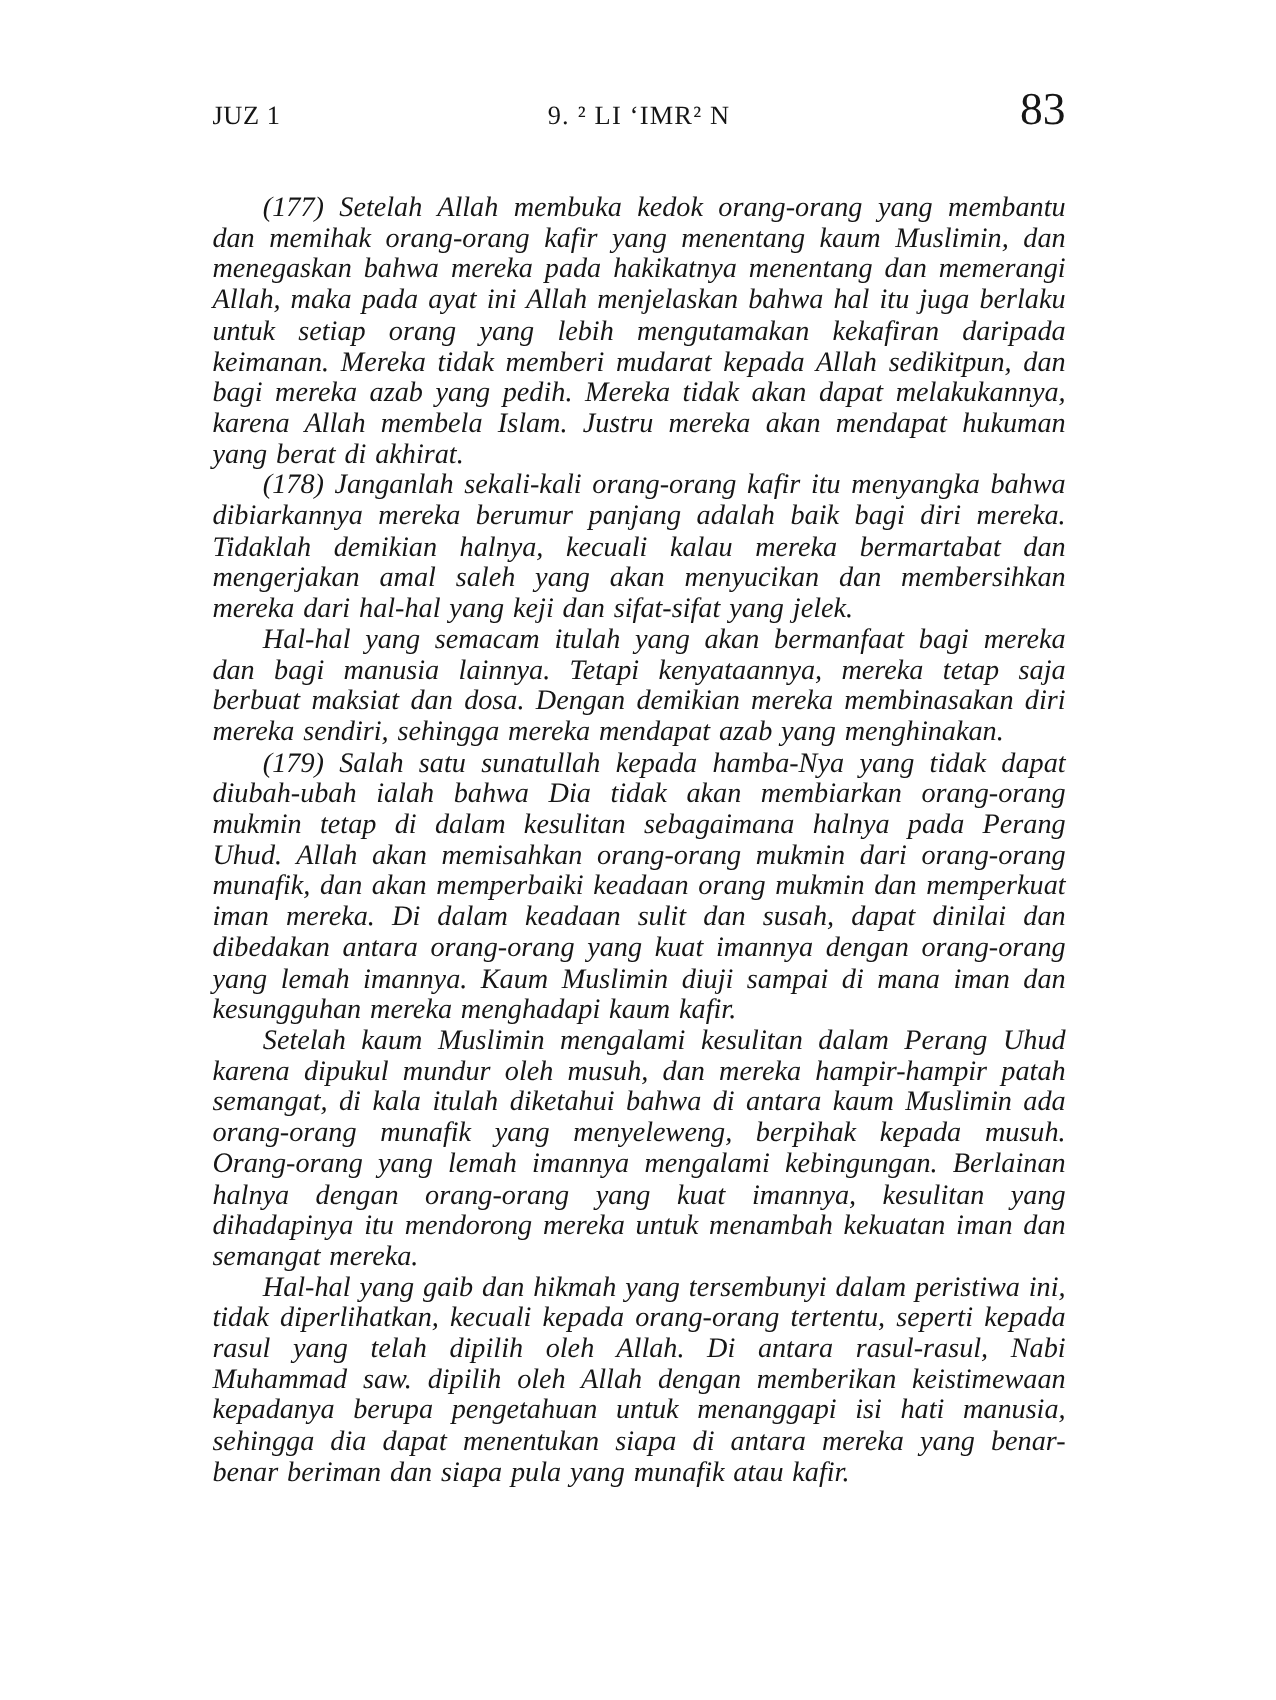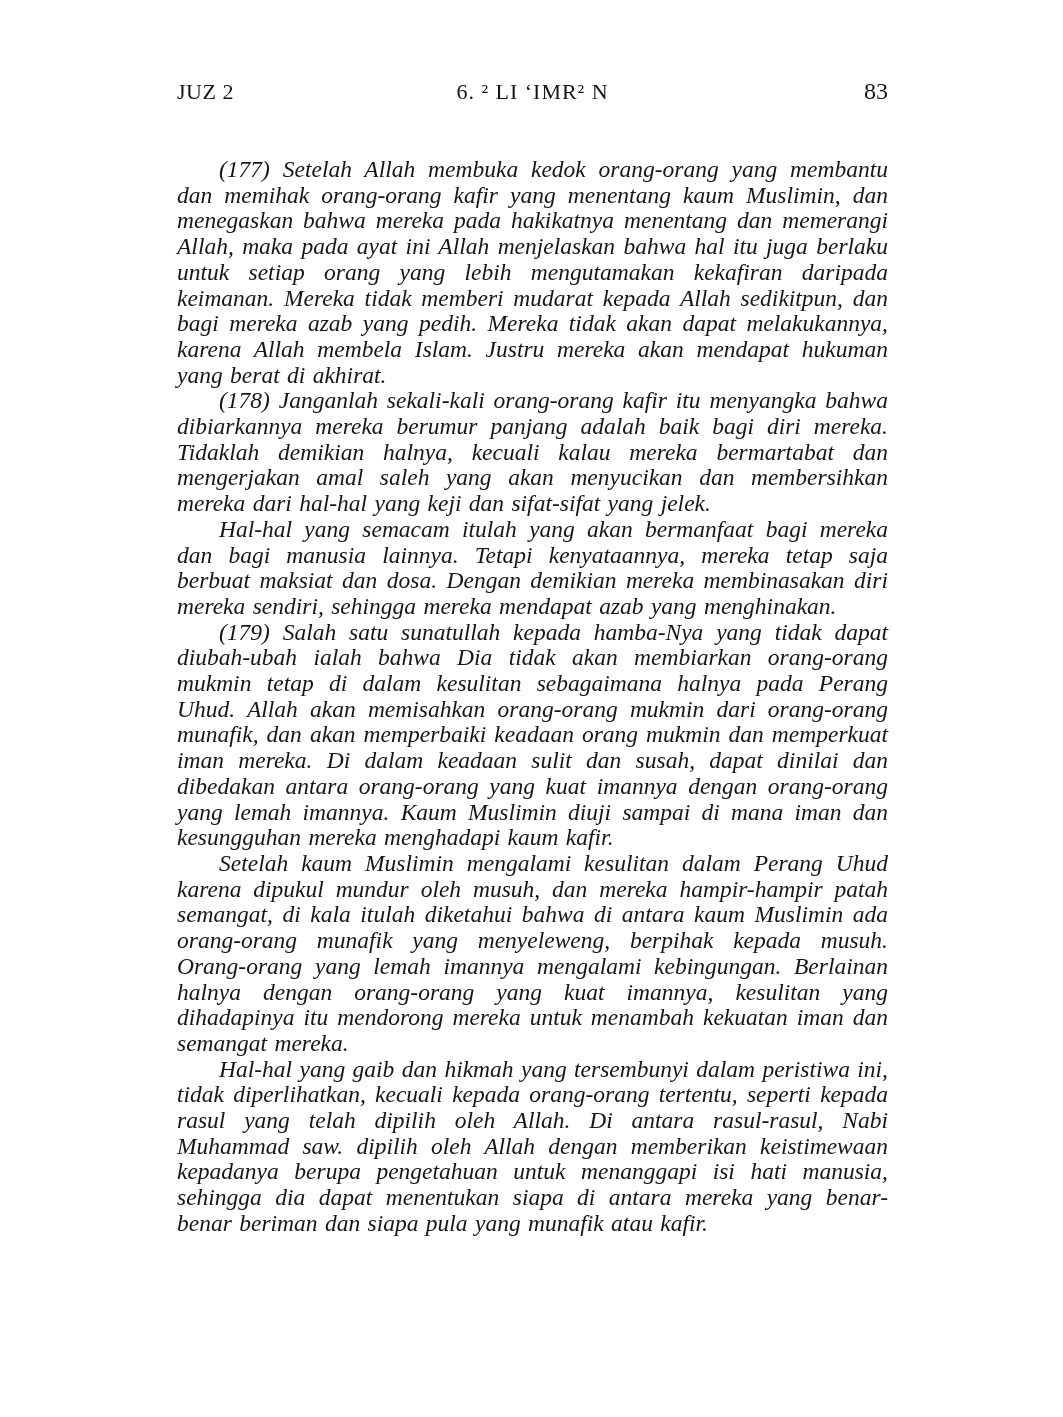--- a/index.html
+++ b/index.html
@@ -29,21 +29,21 @@
     justify-self: start;
     letter-spacing: 0.5px;
   }
   .surah-title {
     justify-self: center;
     letter-spacing: 1px;
     white-space: pre;
   }
   .page-number {
     justify-self: end;
-    font-size: 24px;
+    font-size: 38px;
   }
   .body-text {
     margin-top: 50px;
     font-size: 23.5px;
     line-height: 25.7px;
     text-align: justify;
     text-justify: inter-word;
     word-spacing: 1.5px;
     font-style: italic;
   }
@@ -52,22 +52,22 @@
     padding: 0;
     text-indent: 42px;
   }
 </style>
 </head>
 <body>
 
 <div class="page">
 
   <header class="page-header">
-    <span class="juz-label">JUZ 2</span>
-    <span class="surah-title">6. ² LI ‘IMR² N</span>
+    <span class="juz-label">JUZ 1</span>
+    <span class="surah-title">9. ² LI ‘IMR² N</span>
     <span class="page-number">83</span>
   </header>
 
   <main class="body-text">
     <p>(177) Setelah Allah membuka kedok orang-orang yang membantu dan memihak orang-orang kafir yang menentang kaum Muslimin, dan menegaskan bahwa mereka pada hakikatnya menentang dan memerangi Allah, maka pada ayat ini Allah menjelaskan bahwa hal itu juga berlaku untuk setiap orang yang lebih mengutamakan kekafiran daripada keimanan. Mereka tidak memberi mudarat kepada Allah sedikitpun, dan bagi mereka azab yang pedih. Mereka tidak akan dapat melakukannya, karena Allah membela Islam. Justru mereka akan mendapat hukuman yang berat di akhirat.</p>
     <p>(178) Janganlah sekali-kali orang-orang kafir itu menyangka bahwa dibiarkannya mereka berumur panjang adalah baik bagi diri mereka. Tidaklah demikian halnya, kecuali kalau mereka bermartabat dan mengerjakan amal saleh yang akan menyucikan dan membersihkan mereka dari hal-hal yang keji dan sifat-sifat yang jelek.</p>
     <p>Hal-hal yang semacam itulah yang akan bermanfaat bagi mereka dan bagi manusia lainnya. Tetapi kenyataannya, mereka tetap saja berbuat maksiat dan dosa. Dengan demikian mereka membinasakan diri mereka sendiri, sehingga mereka mendapat azab yang menghinakan.</p>
     <p>(179) Salah satu sunatullah kepada hamba-Nya yang tidak dapat diubah-ubah ialah bahwa Dia tidak akan membiarkan orang-orang mukmin tetap di dalam kesulitan sebagaimana halnya pada Perang Uhud. Allah akan memisahkan orang-orang mukmin dari orang-orang munafik, dan akan memperbaiki keadaan orang mukmin dan memperkuat iman mereka. Di dalam keadaan sulit dan susah, dapat dinilai dan dibedakan antara orang-orang yang kuat imannya dengan orang-orang yang lemah imannya. Kaum Muslimin diuji sampai di mana iman dan kesungguhan mereka menghadapi kaum kafir.</p>
     <p>Setelah kaum Muslimin mengalami kesulitan dalam Perang Uhud karena dipukul mundur oleh musuh, dan mereka hampir-hampir patah semangat, di kala itulah diketahui bahwa di antara kaum Muslimin ada orang-orang munafik yang menyeleweng, berpihak kepada musuh. Orang-orang yang lemah imannya mengalami kebingungan. Berlainan halnya dengan orang-orang yang kuat imannya, kesulitan yang dihadapinya itu mendorong mereka untuk menambah kekuatan iman dan semangat mereka.</p>
     <p>Hal-hal yang gaib dan hikmah yang tersembunyi dalam peristiwa ini, tidak diperlihatkan, kecuali kepada orang-orang tertentu, seperti kepada rasul yang telah dipilih oleh Allah. Di antara rasul-rasul, Nabi Muhammad saw. dipilih oleh Allah dengan memberikan keistimewaan kepadanya berupa pengetahuan untuk menanggapi isi hati manusia, sehingga dia dapat menentukan siapa di antara mereka yang benar-benar beriman dan siapa pula yang munafik atau kafir.</p>

